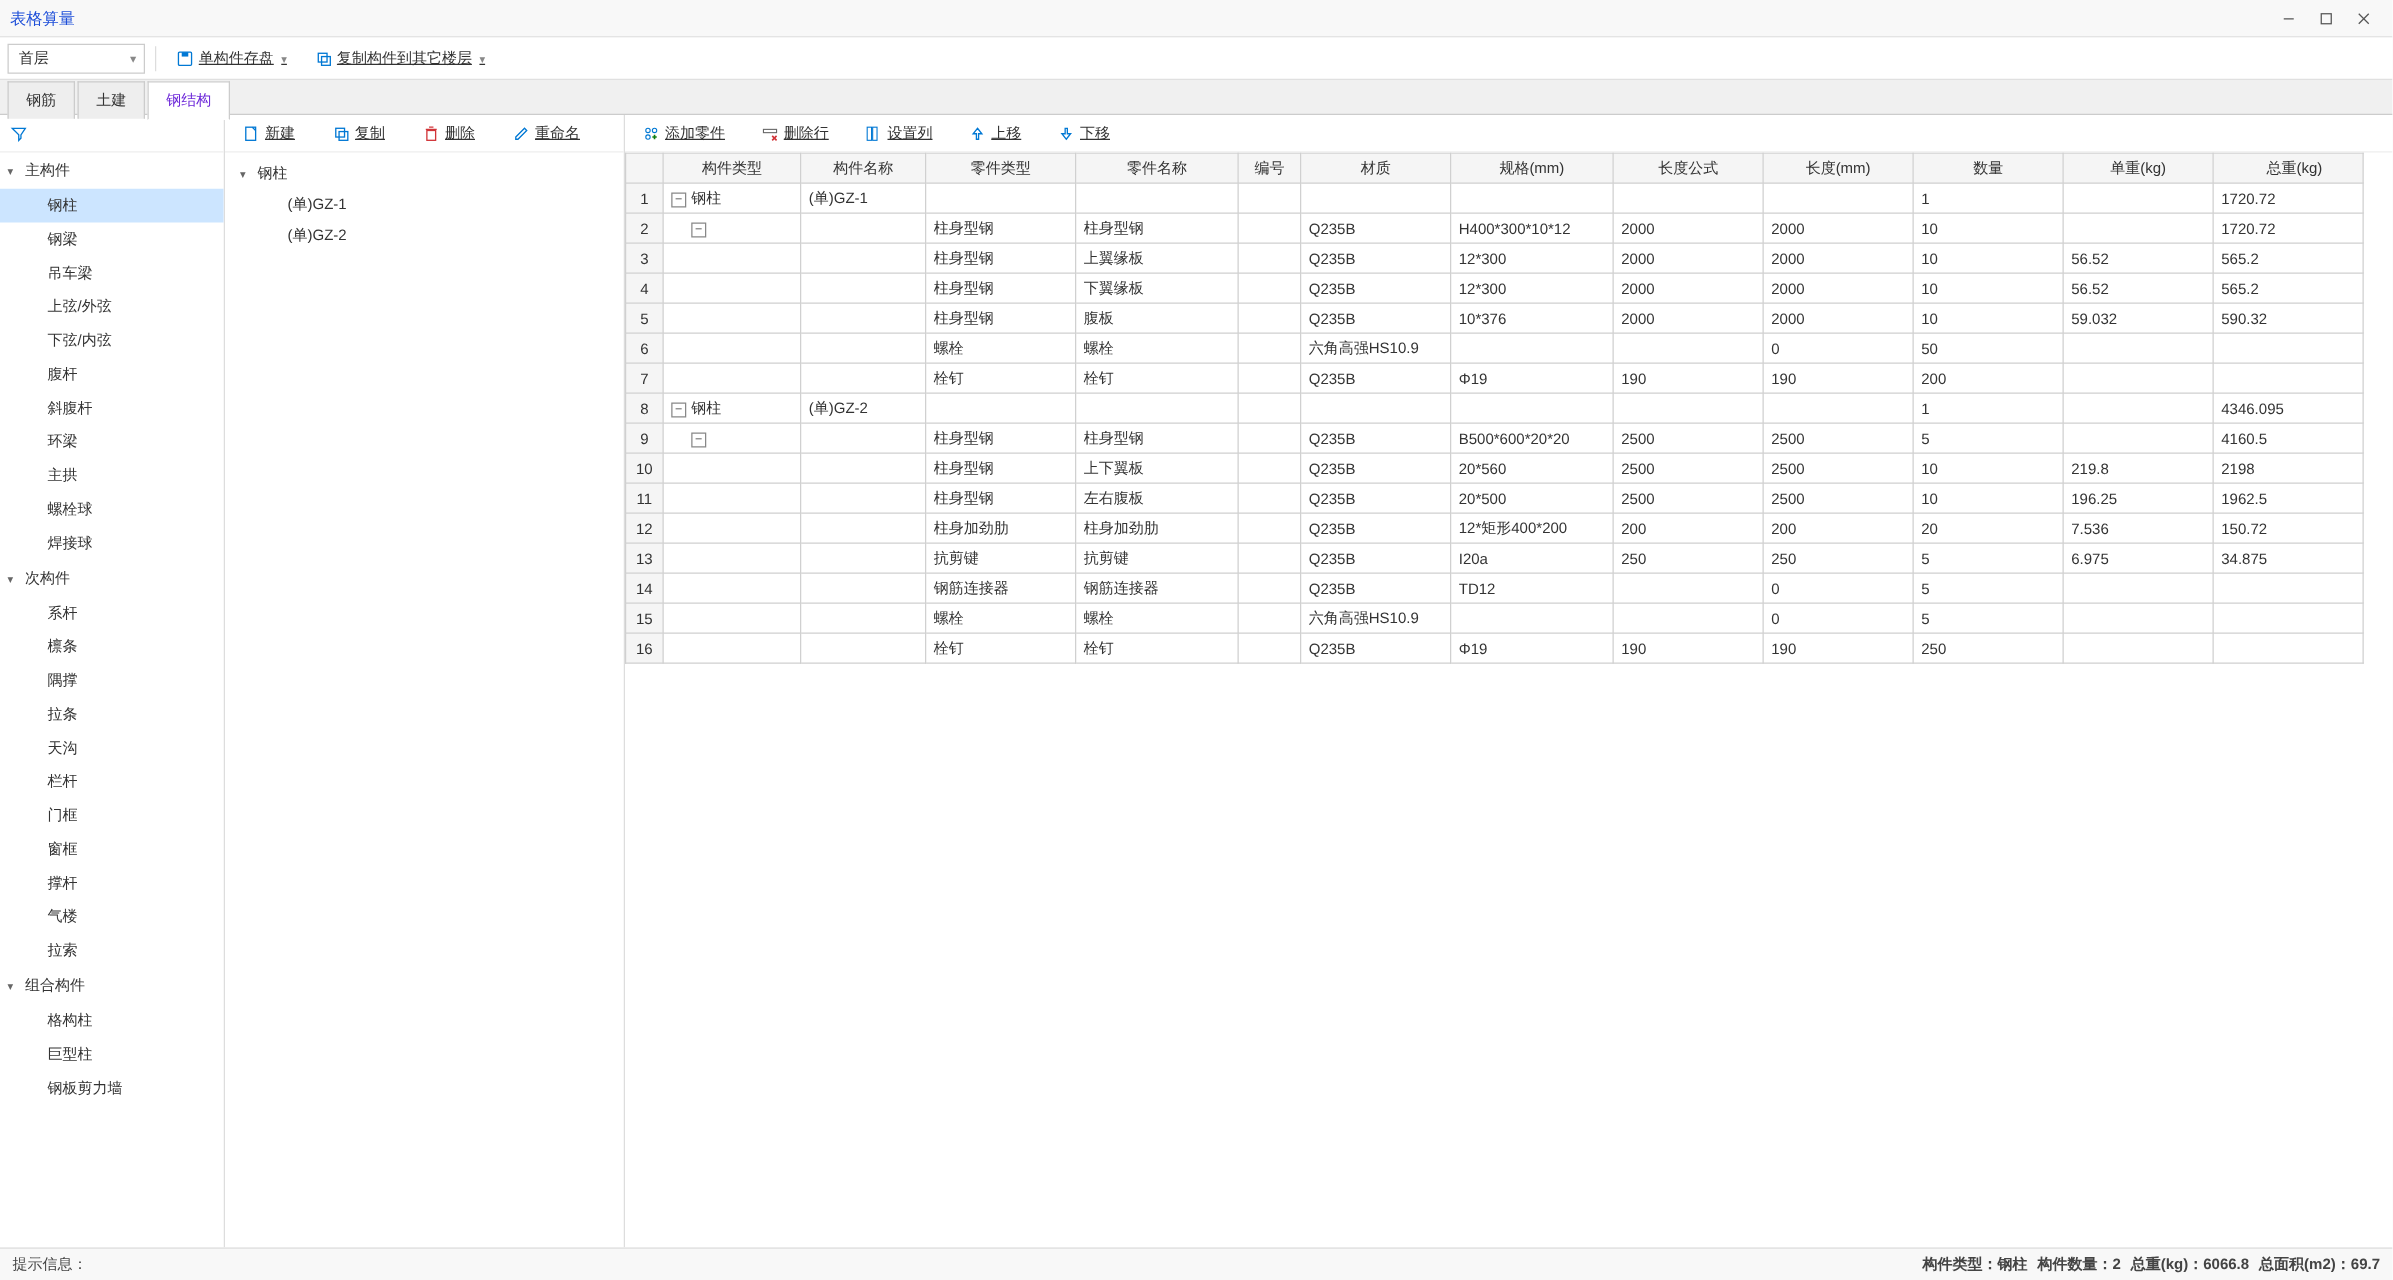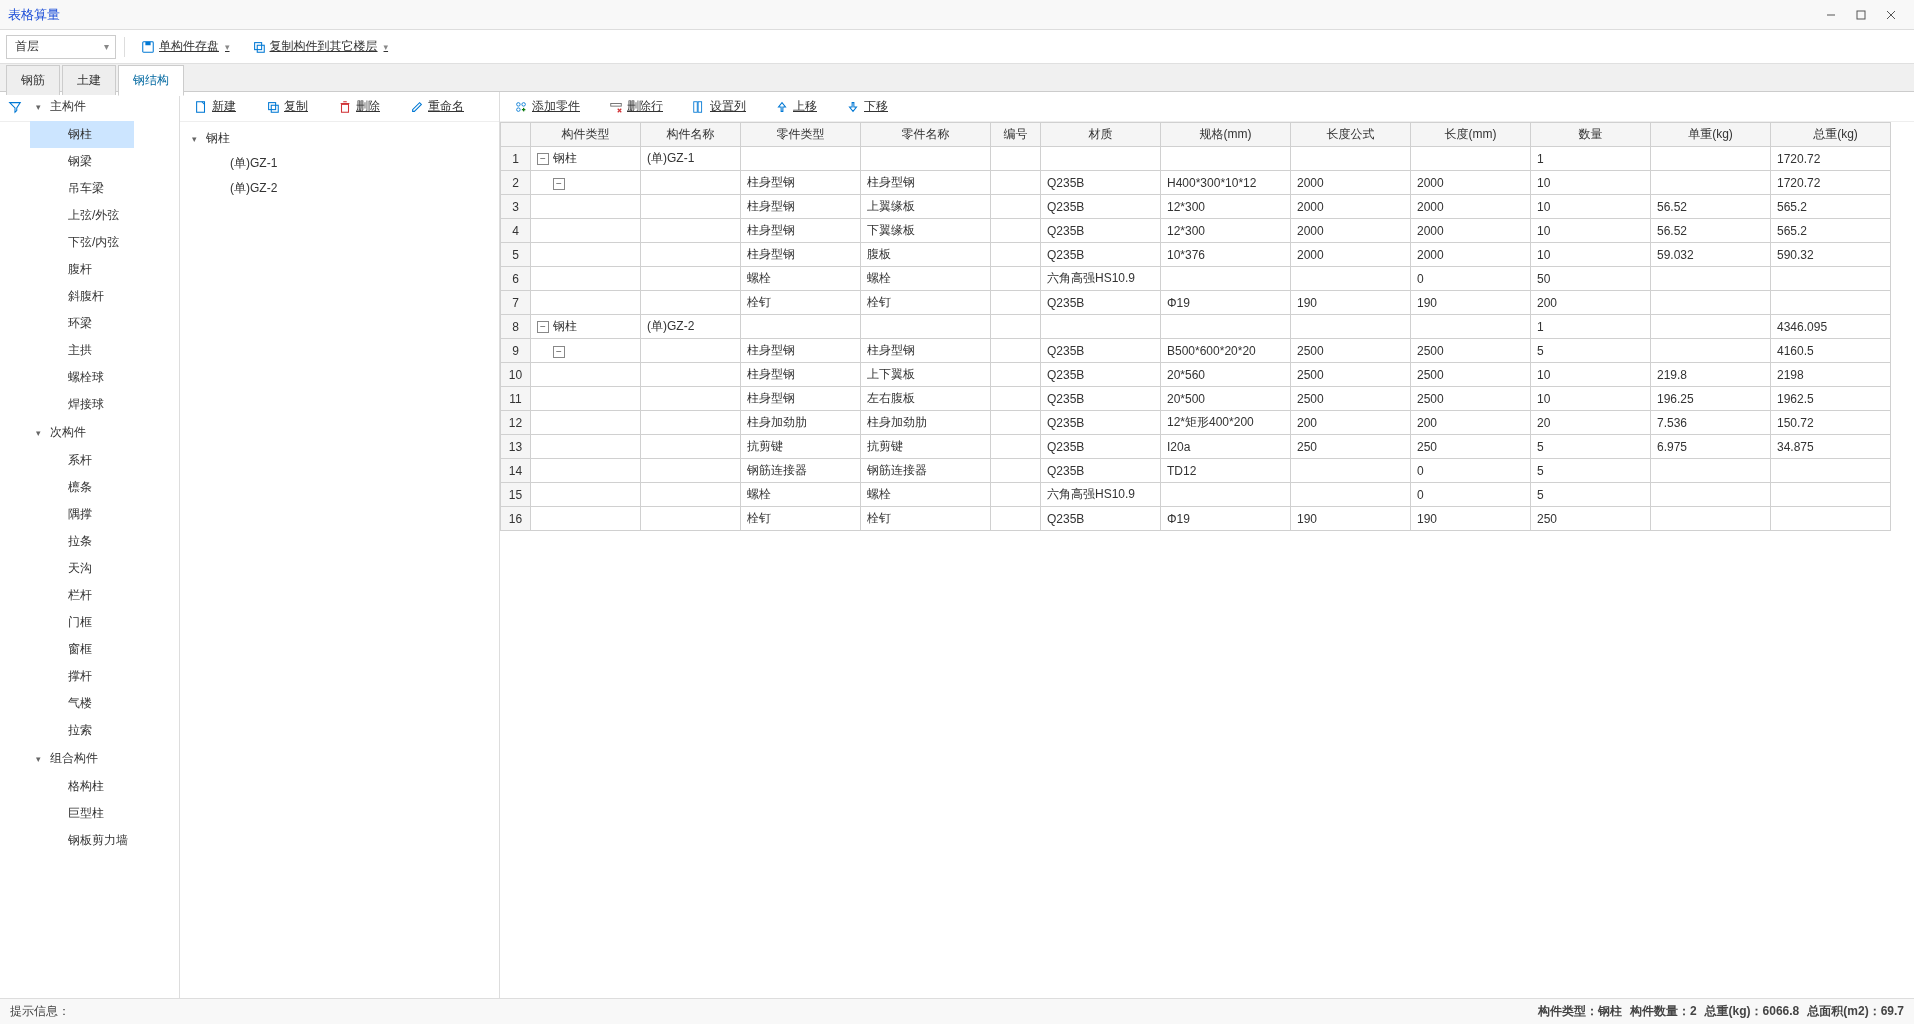--- a/index.html
+++ b/index.html
@@ -17,27 +17,27 @@
 .dropdown { height: 24px; border: 1px solid #ccc; padding: 0 20px 0 8px; display: flex; align-items: center; background: #fff; position: relative; min-width: 110px; cursor: pointer; }
 .dropdown::after { content: "▾"; position: absolute; right: 6px; color: #888; font-size: 10px; }
 .tbtn { height: 24px; padding: 0 8px; display: flex; align-items: center; gap: 4px; cursor: pointer; color: #333; text-decoration: underline; }
 .tbtn .ic { width: 14px; height: 14px; display: inline-flex; align-items: center; justify-content: center; }
 .tbtn .ic svg { width: 14px; height: 14px; }
 .sep { width: 1px; height: 20px; background: #ddd; margin: 0 2px; }
 
 
 .tabs { height: 28px; display: flex; align-items: flex-start; padding: 0 6px; background: #f0f0f0; border-bottom: 1px solid #ccc; }
 .tab { padding: 6px 14px; border: 1px solid #ccc; border-bottom: none; background: #eee; margin-right: 2px; cursor: pointer; position: relative; top: 1px; }
-.tab.active { background: #fff; color: #0369a1; border-bottom: 1px solid #fff; }
+.tab.active { background: #fff; color: #6d28d9; border-bottom: 1px solid #fff; }
 
 
 .main { flex: 1; display: flex; background: #fff; min-height: 0; }
 
 
-.sidebar { width: 180px; border-right: 1px solid #ddd; display: flex; flex-direction: row; overflow-y: auto; }
+.sidebar { width: 180px; border-right: 1px solid #ddd; display: flex; flex-direction: column; overflow-y: auto; }
 .sb-toolbar { height: 30px; border-bottom: 1px solid #eee; display: flex; align-items: center; padding: 0 8px; }
 .sb-toolbar .ic { width: 14px; height: 14px; color: #0078d4; }
 .sb-group-title { padding: 6px 6px; cursor: pointer; display: flex; align-items: center; gap: 4px; }
 .sb-group-title::before { content: "▾"; font-size: 9px; color: #666; width: 10px; }
 .sb-item { padding: 5px 6px 5px 38px; cursor: pointer; }
 .sb-item.selected { background: #cce5ff; }
 
 
 .treepanel { width: 320px; border-right: 1px solid #ddd; display: flex; flex-direction: column; }
 .tp-toolbar { height: 30px; border-bottom: 1px solid #eee; display: flex; align-items: center; padding: 0 6px; gap: 14px; }

